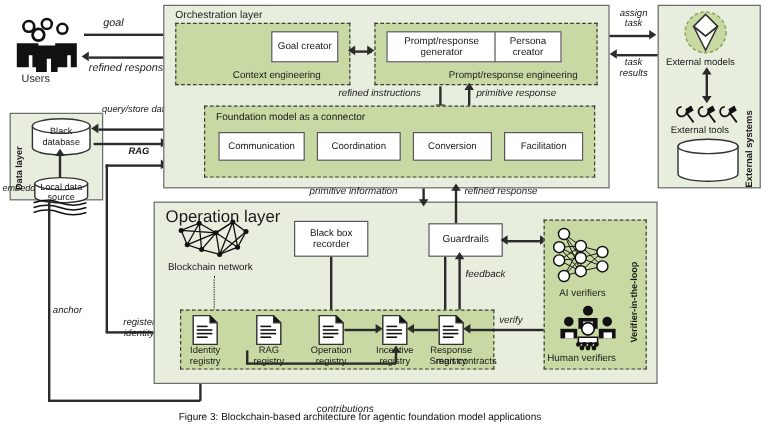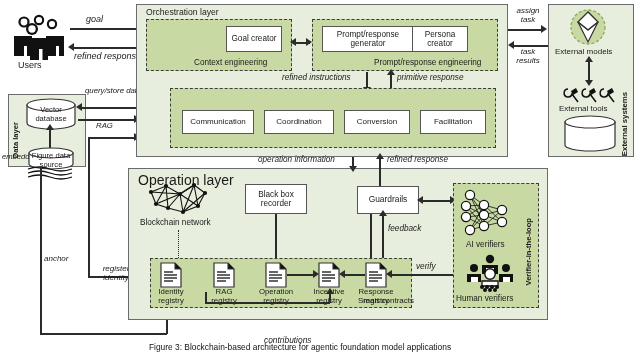--- a/index.html
+++ b/index.html
@@ -66,44 +66,44 @@
 
   <div class="box layer" style="left:8px;top:94px;width:78px;height:73px;"></div>
   <div class="vert-txt" style="left:11px;top:122px;font-size:7.6px;">Data layer</div>
 
   <div class="box" style="left:24px;top:99px;width:54px;height:30px;">
     <svg width="54" height="30" viewBox="0 0 54 30">
       <path d="M3 6 v18 a24 6 0 0 0 48 0 v-18 z" fill="#fff" stroke="#333" stroke-width="1.2"></path>
       <ellipse cx="27" cy="6" rx="24" ry="6" fill="#fff" stroke="#333" stroke-width="1.2"></ellipse>
     </svg>
   </div>
-  <div class="lbl center" style="left:26px;top:106px;width:50px;font-size:7.6px;">Vector database</div>
+  <div class="lbl center" style="left:26px;top:106px;width:50px;font-size:7.6px;">Black database</div>
 
   <div class="ln lnv" style="left:49px;top:128px;height:20px;"></div>
   <div class="arw ar-u" style="left:46px;top:124px;"></div>
   <div class="lbl lbl-it" style="left:2px;top:152px;font-size:7.6px;">embeddings</div>
 
   <div class="box" style="left:26px;top:148px;width:50px;height:26px;">
     <svg width="50" height="30" viewBox="0 0 50 30">
       <path d="M3 5 v11 a22 5 0 0 0 44 0 v-11 z" fill="#fff" stroke="#333" stroke-width="1.2"></path>
       <ellipse cx="25" cy="5" rx="22" ry="5" fill="#fff" stroke="#333" stroke-width="1.2"></ellipse>
       <path d="M2 21 q11 -4 22 0 q11 4 22 0" fill="none" stroke="#111" stroke-width="1.3"></path>
       <path d="M2 25 q11 -4 22 0 q11 4 22 0" fill="none" stroke="#111" stroke-width="1.3"></path>
       <path d="M2 29 q11 -4 22 0 q11 4 22 0" fill="none" stroke="#111" stroke-width="1.3"></path>
     </svg>
   </div>
-  <div class="lbl center" style="left:28px;top:152px;width:46px;font-size:7.6px;">Figure data source</div>
+  <div class="lbl center" style="left:28px;top:152px;width:46px;font-size:7.6px;">Local data source</div>
 
   <div class="ln lnh" style="left:82px;top:107px;width:54px;"></div>
   <div class="arw ar-l" style="left:76px;top:103px;"></div>
   <div class="lbl lbl-it" style="left:85px;top:86px;font-size:7.8px;">query/store data</div>
 
   <div class="ln lnh" style="left:78px;top:119px;width:58px;"></div>
   <div class="arw ar-r" style="left:134px;top:115px;"></div>
-  <div class="lbl lbl-it" style="left:96px;top:121px;font-size:7.8px;">RAG</div>
+  <div class="lbl lbl-it" style="left:107px;top:121px;font-size:7.8px;font-weight:bold;">RAG</div>
 
   <div class="ln lnv" style="left:40px;top:167px;height:167px;"></div>
   <div class="lbl lbl-it" style="left:44px;top:254px;font-size:8px;font-style:italic;">anchor</div>
   <div class="ln lnh" style="left:40px;top:333px;width:127px;"></div>
   <div class="ln lnv" style="left:166px;top:300px;height:34px;"></div>
   <div class="arw ar-u" style="left:163px;top:296px;"></div>
   <div class="lbl lbl-it" style="left:264px;top:335px;font-size:8.4px;">contributions</div>
 
   <div class="ln lnv" style="left:88px;top:137px;height:140px;"></div>
   <div class="ln lnh" style="left:88px;top:276px;width:62px;"></div>
@@ -135,20 +135,21 @@
   <div class="arw ar-r" style="left:306px;top:38px;"></div>
 
   <div class="ln lnv" style="left:366px;top:72px;height:17px;"></div>
   <div class="arw ar-d" style="left:363px;top:87px;"></div>
   <div class="lbl lbl-it" style="left:282px;top:73px;font-size:8.2px;">refined instructions</div>
   <div class="ln lnv" style="left:390px;top:73px;height:17px;"></div>
   <div class="arw ar-u" style="left:387px;top:69px;"></div>
   <div class="lbl lbl-it" style="left:397px;top:73px;font-size:8.2px;">primitive response</div>
 
   <div class="box dashed" style="left:170px;top:88px;width:326px;height:60px;"></div>
+  <div class="lbl lbl-bold" style="left:180px;top:92px;font-size:8.4px;">Foundation model as a connector</div>
   <div class="box white-node" style="left:182px;top:110px;width:72px;height:24px;font-size:8px;">
     <span>Communication</span>
   </div>
   <div class="box white-node" style="left:264px;top:110px;width:70px;height:24px;font-size:8px;">
     <span>Coordination</span>
   </div>
   <div class="box white-node" style="left:344px;top:110px;width:66px;height:24px;font-size:8px;">
     <span>Conversion</span>
   </div>
   <div class="box white-node" style="left:420px;top:110px;width:66px;height:24px;font-size:8px;">
@@ -198,21 +199,21 @@
   <div class="lbl center lbl-it" style="left:508px;top:6px;width:40px;font-size:8px;">assign task</div>
   <div class="ln lnh" style="left:514px;top:45px;width:34px;"></div>
   <div class="arw ar-l" style="left:508px;top:41px;"></div>
   <div class="lbl center lbl-it" style="left:508px;top:47px;width:40px;font-size:8px;">task results</div>
 
   <div class="box layer" style="left:128px;top:168px;width:420px;height:152px;"></div>
   <div class="lbl lbl-bold" style="left:138px;top:172px;font-size:14px;">Operation layer</div>
 
   <div class="ln lnv" style="left:352px;top:157px;height:11px;"></div>
   <div class="arw ar-d" style="left:349px;top:166px;"></div>
-  <div class="lbl lbl-it" style="left:258px;top:155px;font-size:8.2px;">operation information</div>
+  <div class="lbl lbl-it" style="left:258px;top:155px;font-size:8.2px;">primitive information</div>
   <div class="ln lnv" style="left:379px;top:157px;height:50px;"></div>
   <div class="arw ar-u" style="left:376px;top:153px;"></div>
   <div class="lbl lbl-it" style="left:387px;top:155px;font-size:8.2px;">refined response</div>
 
   <div class="box" style="left:146px;top:182px;width:64px;height:36px;">
     <svg width="64" height="36" viewBox="0 0 64 36">
       <g stroke="#111" stroke-width="1.1" fill="none">
         <path d="M5 10 L20 4 L34 12 L48 3 L59 11 L52 24 L37 30 L22 26 L10 22 Z"></path>
         <path d="M5 10 L34 12 L22 26 M20 4 L22 26 M34 12 L48 3 M34 12 L37 30 M48 3 L37 30 M59 11 L37 30 M10 22 L34 12 M52 24 L34 12 M20 4 L10 22 M48 3 L52 24"></path>
       </g>

